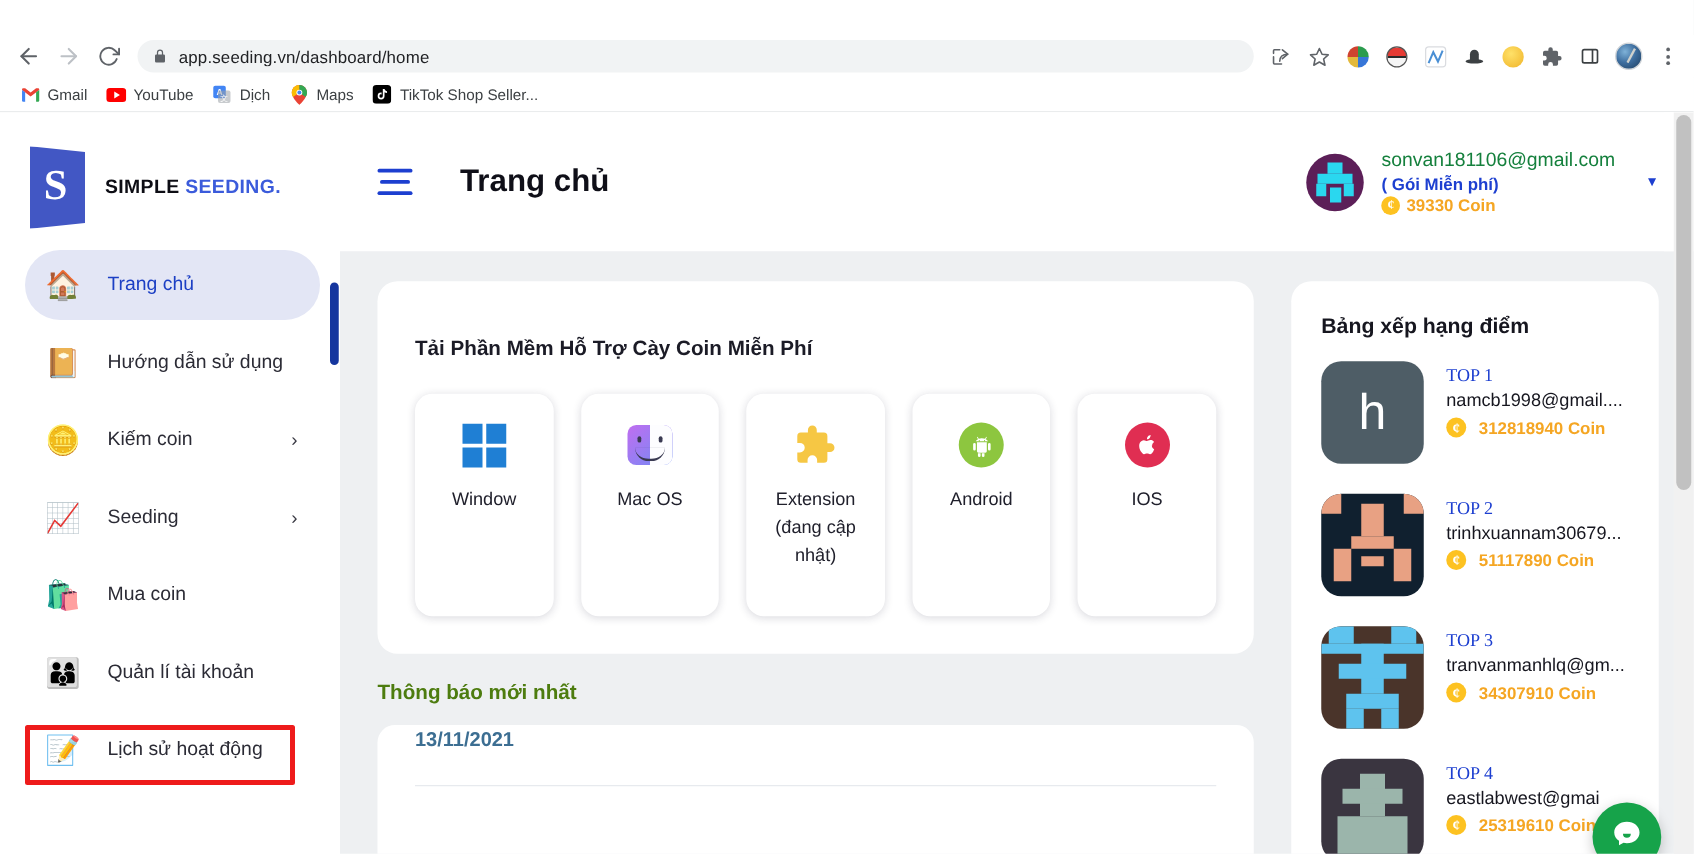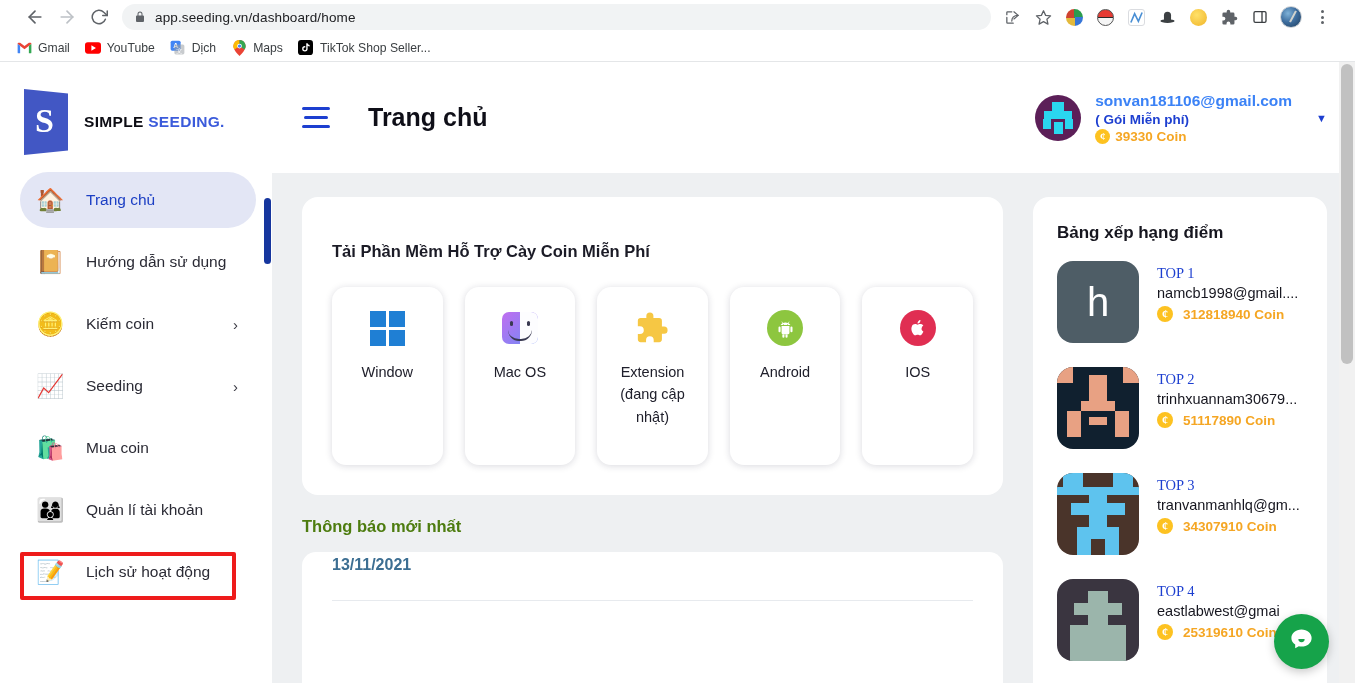--- a/index.html
+++ b/index.html
@@ -7,21 +7,21 @@
   body {
     font-family: "Liberation Sans", sans-serif;
     background: #ffffff;
     -webkit-font-smoothing: antialiased;
   }
 
   
   #browser-chrome { width: 1355px; background: #ffffff; }
   #nav-bar {
     height: 34px; display: flex; align-items: center;
-    padding: 0 20px; gap: 2px; background: #ffffff;
+    padding: 0 8px; gap: 2px; background: #ffffff; margin-top: 28px;
   }
   .nav-btn {
     width: 30px; height: 30px; border-radius: 50%;
     display: flex; align-items: center; justify-content: center;
     color: #5f6368; flex: none;
   }
   .nav-btn svg { display: block; }
   .nav-btn.disabled { color: #bdc1c6; }
 
   #omnibox {
@@ -132,21 +132,21 @@
   #hamburger span:nth-child(2) { width: 24px; margin-left: 2px; }
   #page-title { font-size: 25px; font-weight: 700; color: #0f0f18; white-space: nowrap; }
 
   #account { margin-left: auto; display: flex; align-items: center; gap: 14px; }
   #account-avatar {
     width: 46px; height: 46px; border-radius: 50%; flex: none;
     background: #5c1f58; position: relative; overflow: hidden;
   }
   #account-avatar .px { position: absolute; background: #2ad7ef; }
   #account-lines { display: flex; flex-direction: column; gap: 2px; }
-  #account-email { font-size: 15.5px; font-weight: 700; color: #3b82f6; white-space: nowrap; }
+  #account-email { font-size: 15.5px; font-weight: 400; color: #15803d; white-space: nowrap; }
   #account-plan { font-size: 13.5px; font-weight: 700; color: #1d3fd0; white-space: nowrap; }
   #account-coin { display: flex; align-items: center; gap: 5px; }
   .coin-badge {
     width: 15px; height: 15px; border-radius: 50%; flex: none;
     background: #fdc221; color: #ffffff; font-size: 11px; font-weight: 700;
     display: flex; align-items: center; justify-content: center; line-height: 1;
     font-family: "Liberation Serif", serif;
   }
   #account-coin-text { font-size: 13.5px; font-weight: 700; color: #f5a623; white-space: nowrap; }
   #account-caret { color: #1d3fd0; font-size: 11px; margin-left: 10px; }

